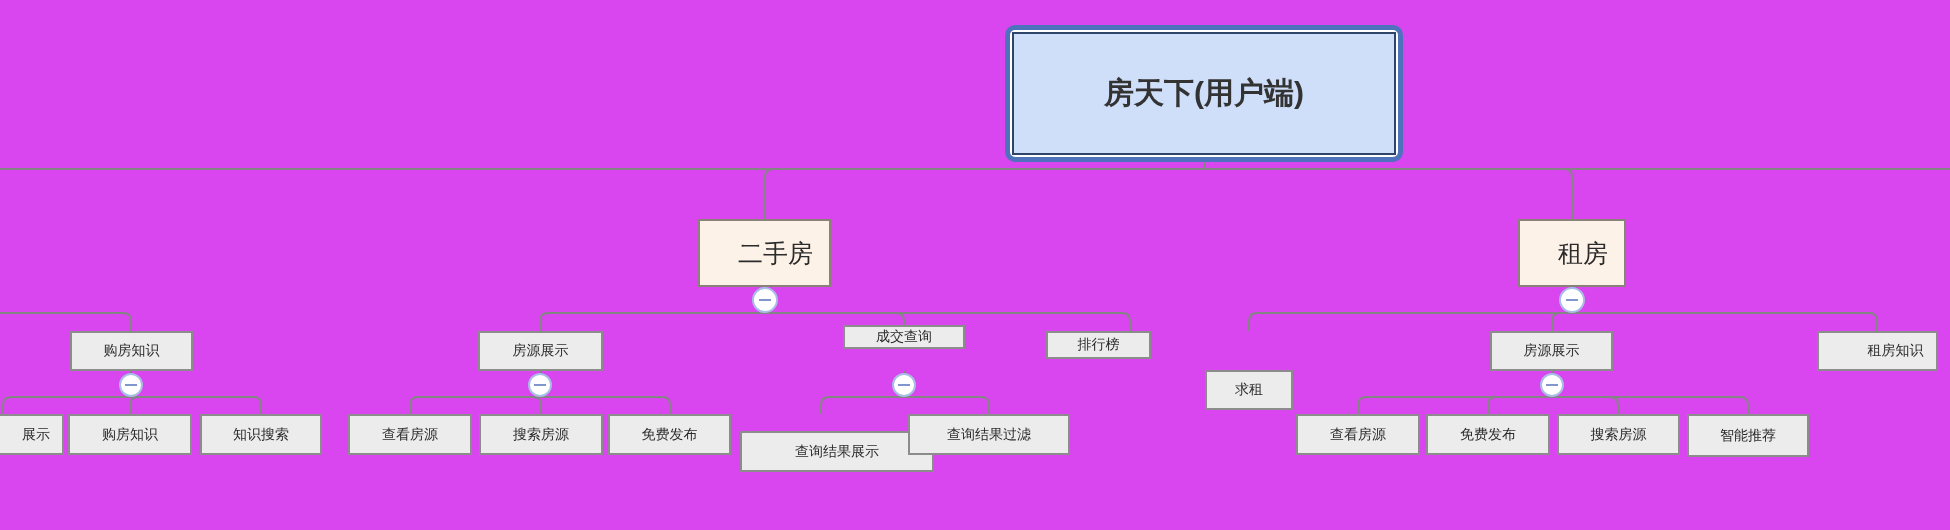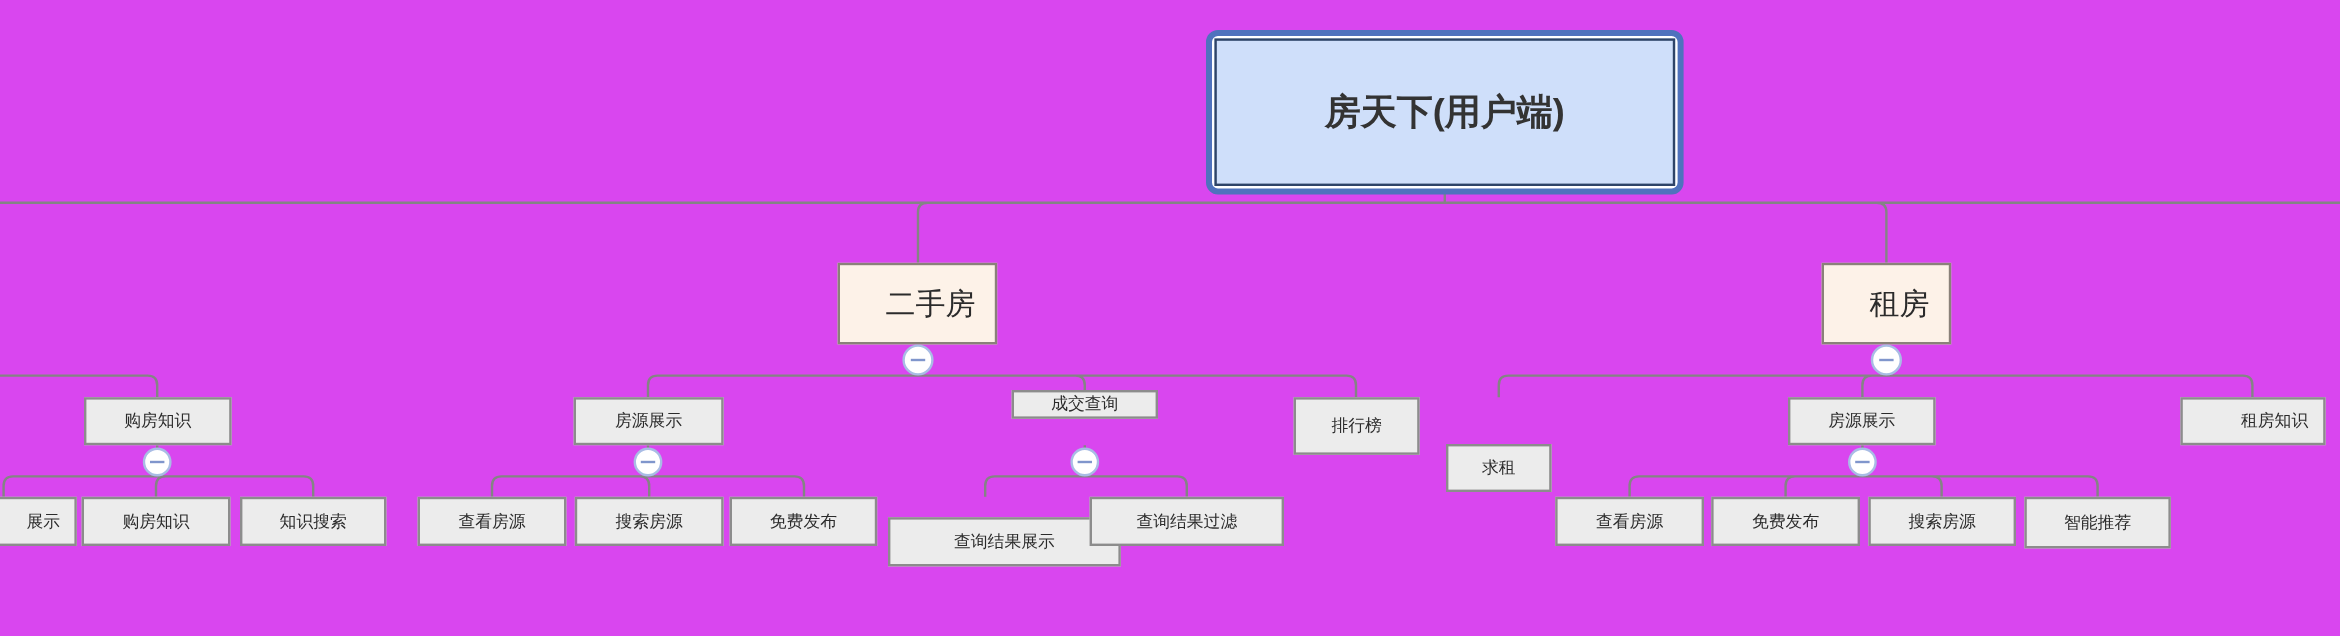--- a/index.html
+++ b/index.html
@@ -106,21 +106,21 @@
       </div>
       <div class="collapse" style="left: 528px; top: 373px; width: 24px; height: 24px;">
         <span class="bar"></span>
       </div>
       <div class="node level3" style="left: 843px; top: 325px; width: 122px; height: 24px; align-items: center;">
         <span>成交查询</span>
       </div>
       <div class="collapse" style="left: 892px; top: 373px; width: 24px; height: 24px;">
         <span class="bar"></span>
       </div>
-      <div class="node level3" style="left: 1078px; top: 331px; width: 105px; height: 48px;">
+      <div class="node level3" style="left: 1046px; top: 331px; width: 105px; height: 28px;">
         <span>排行榜</span>
       </div>
       <div class="node level3" style="left: 1205px; top: 331px; width: 88px; height: 40px; margin-top: 39px;">
         <span>求租</span>
       </div>
       <div class="node level3" style="left: 1490px; top: 331px; width: 123px; height: 40px;">
         <span>房源展示</span>
       </div>
       <div class="collapse" style="left: 1540px; top: 373px; width: 24px; height: 24px;">
         <span class="bar"></span>

